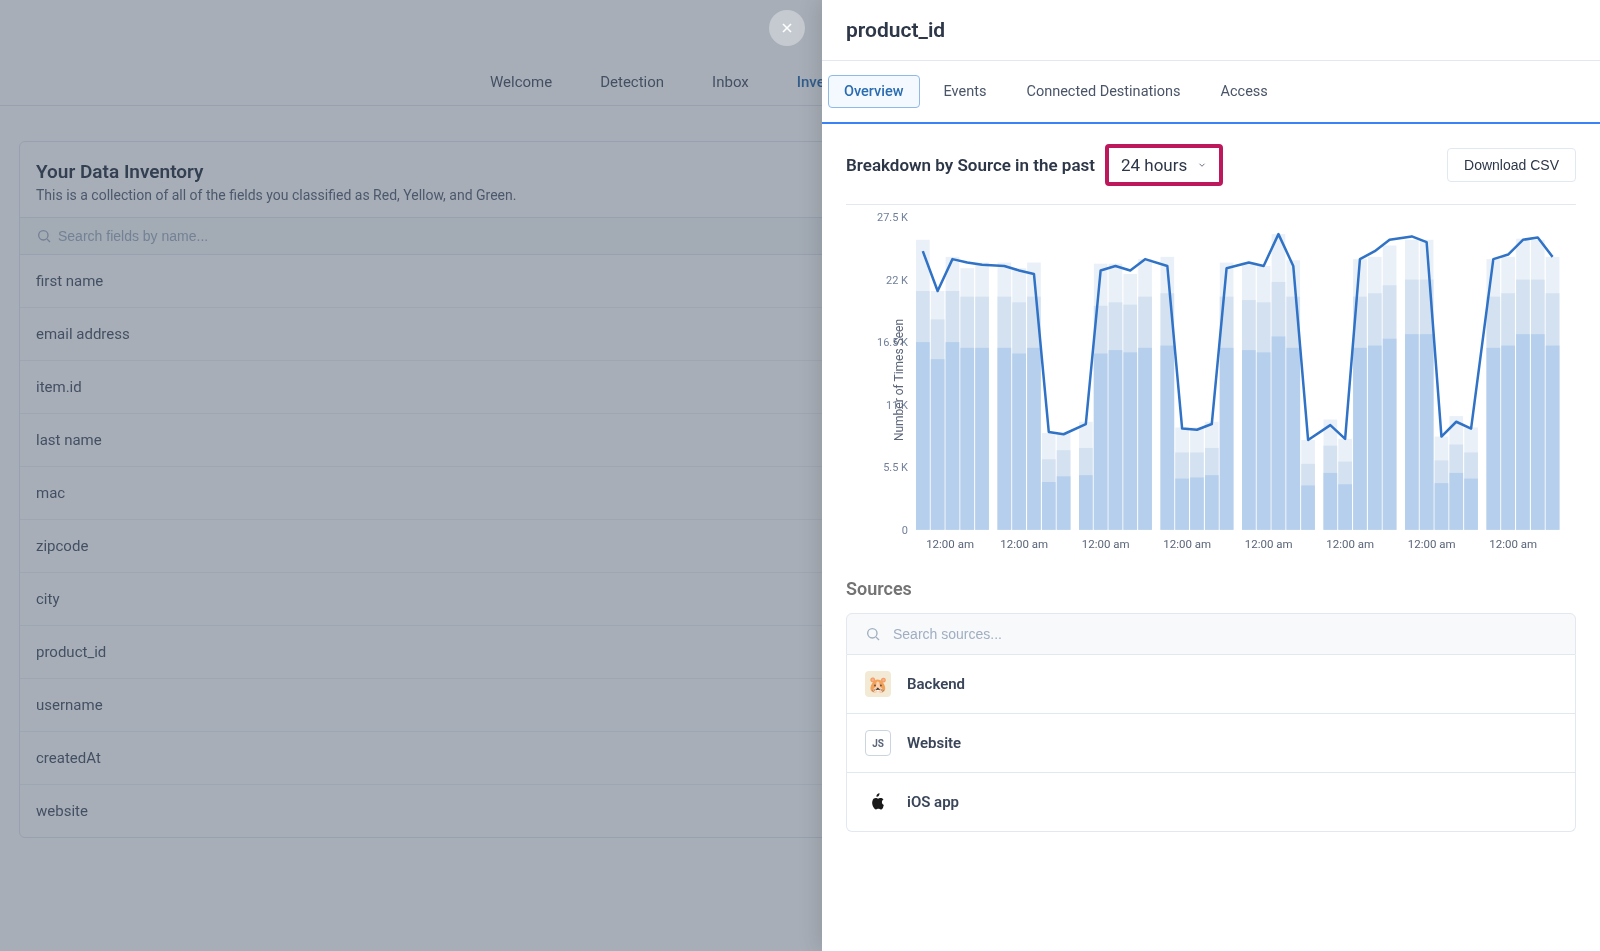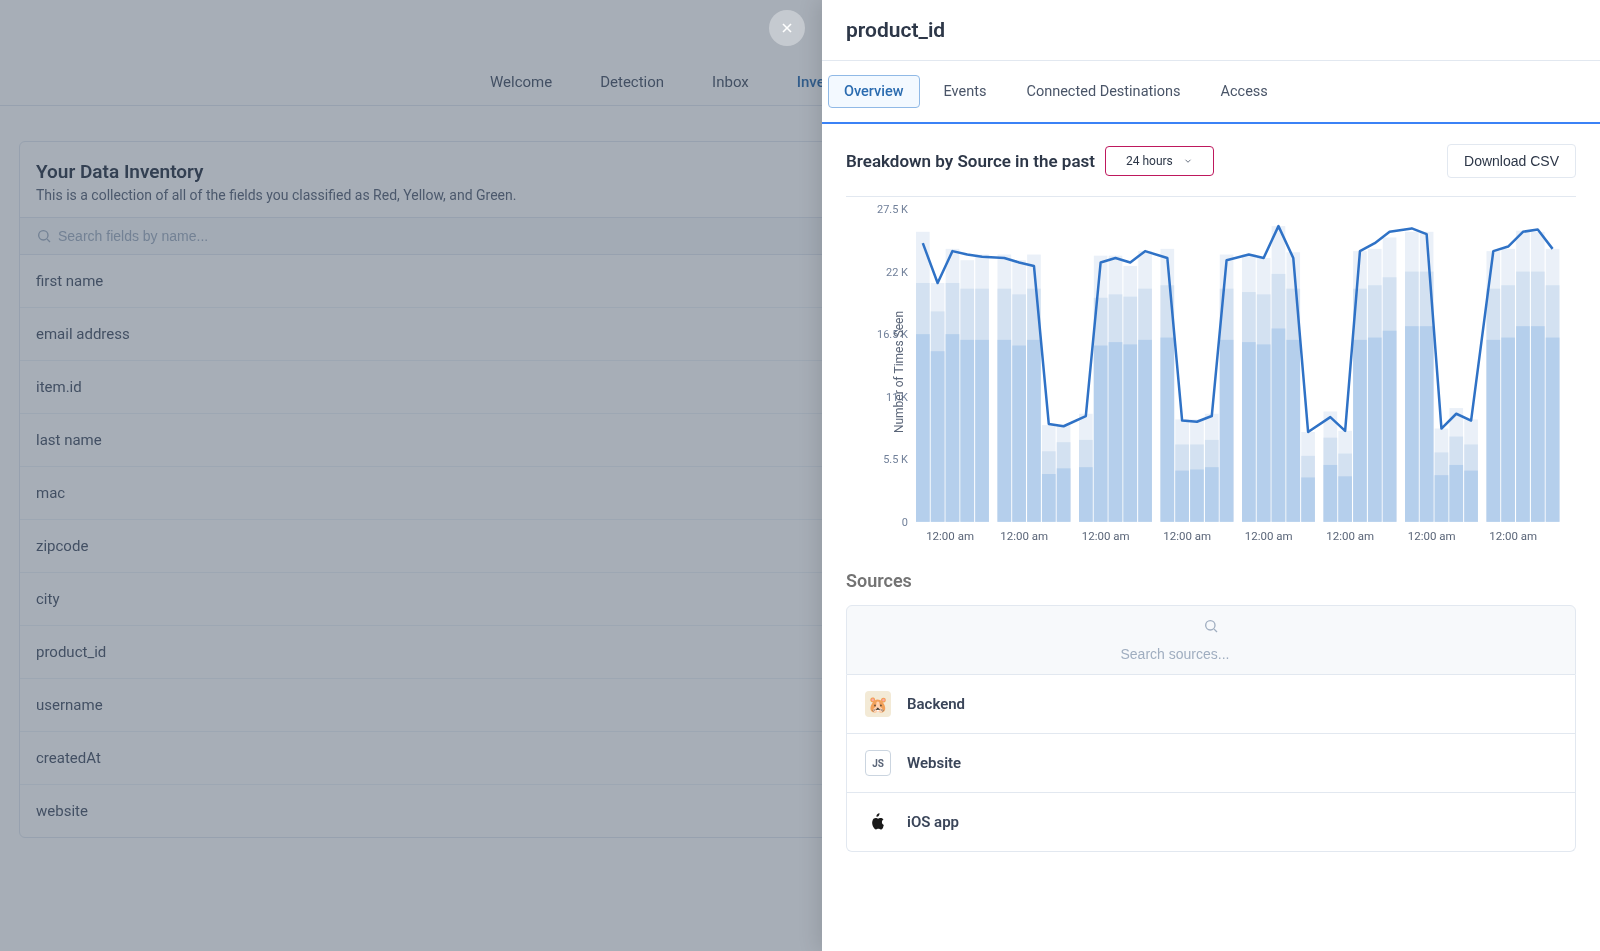--- a/index.html
+++ b/index.html
@@ -29,30 +29,30 @@
   
   .panel { position: absolute; top: 0; right: 0; bottom: 0; width: 778px; background: #fff; z-index: 4; display: flex; flex-direction: column; box-shadow: -4px 0 20px rgba(0,0,0,.12); }
   .panel-title { padding: 18px 24px; font-size: 21px; font-weight: 600; color: #2d3748; border-bottom: 1px solid #e2e8f0; }
   .panel-tabs { display: flex; align-items: flex-start; gap: 8px; padding: 14px 6px; border-bottom: 2px solid #3b82f6; font-size: 14.5px; color: #4a5568; }
   .ptab { padding: 8px 16px; border-radius: 4px; cursor: pointer; }
   .ptab.active { color: #2b6cb0; border: 1px solid #90b9e6; background: #f3f9ff; font-weight: 500; padding: 7px 15px; }
 
   .panel-body { flex: 1; overflow: auto; padding: 20px 24px 40px 24px; }
   .breakdown-row { display: flex; align-items: center; gap: 10px; margin-bottom: 18px; }
   .breakdown-row h3 { font-size: 17px; font-weight: 600; color: #2d3748; }
-  .dropdown { display: inline-flex; align-items: center; gap: 10px; border: 1px solid #be185d; border-radius: 4px; padding: 7px 20px; font-size: 12px; color: #2d3748; cursor: pointer; background: #fff; }
+  .dropdown { display: inline-flex; align-items: center; gap: 10px; border: 4px solid #be185d; border-radius: 4px; padding: 7px 12px; font-size: 17px; color: #2d3748; cursor: pointer; background: #fff; }
   .spacer { flex: 1; }
   .download-btn { border: 1px solid #e2e8f0; border-radius: 4px; padding: 8px 16px; font-size: 14px; color: #2d3748; background: #fff; cursor: pointer; }
 
   .chart-wrap { position: relative; height: 350px; border-top: 1px solid #e2e8f0; padding-top: 6px; }
   .ylabel { position: absolute; left: -2px; top: 50%; transform: translate(-6px,-50%) rotate(-90deg); transform-origin: center; font-size: 12px; color: #5a6578; white-space: nowrap; }
   .chart-svg { width: 100%; height: 100%; }
 
   .sources-title { font-size: 18px; font-weight: 600; color: #737373; margin: 24px 0 14px 0; }
-  .src-search { display: flex; align-items: center; gap: 12px; padding: 12px 18px; background: #f7f9fb; border: 1px solid #e2e8f0; border-radius: 6px 6px 0 0; color: #a0aec0; flex-direction: column; }
+  .src-search { display: flex; align-items: center; gap: 12px; padding: 12px 18px; background: #f7f9fb; border: 1px solid #e2e8f0; border-radius: 6px 6px 0 0; color: #a0aec0; }
   .src-search input { border: none; background: transparent; font-size: 14px; flex: 1; outline: none; color: #2d3748; }
   .src-search input::placeholder { color: #a0aec0; }
   .src-row { display: flex; align-items: center; gap: 16px; padding: 16px 18px; border: 1px solid #e2e8f0; border-top: none; font-size: 15px; font-weight: 600; color: #3a4559; cursor: pointer; }
   .src-row:last-child { border-radius: 0 0 6px 6px; }
   .src-icon { width: 26px; height: 26px; display: flex; align-items: center; justify-content: center; border-radius: 4px; font-size: 16px; }
   .src-icon.go { background: #f3ead6; }
   .src-icon.js { border: 1px solid #cbd5e0; font-size: 10px; font-weight: 700; color: #5a6578; }
   .src-icon.apple { color: #1a1a1a; font-size: 20px; }
 
   svg text { font-family: inherit; }

